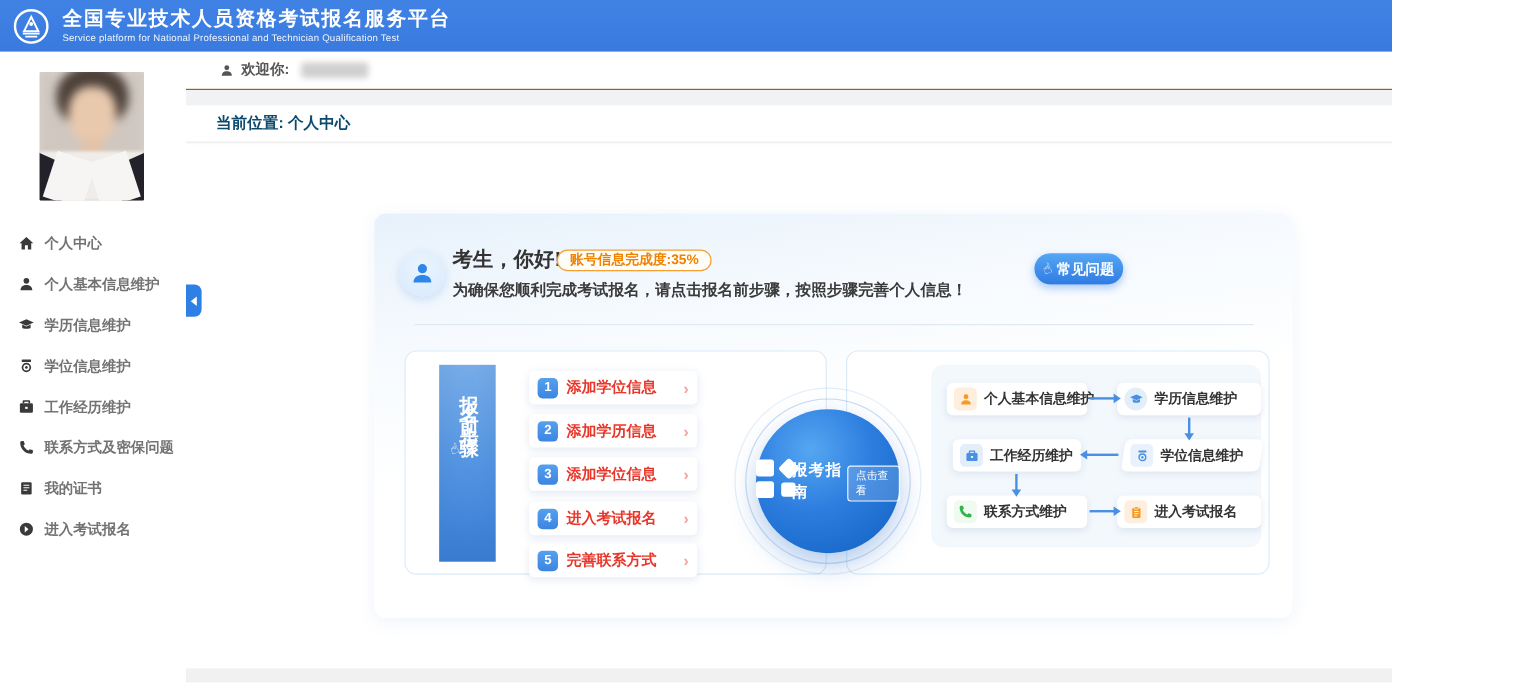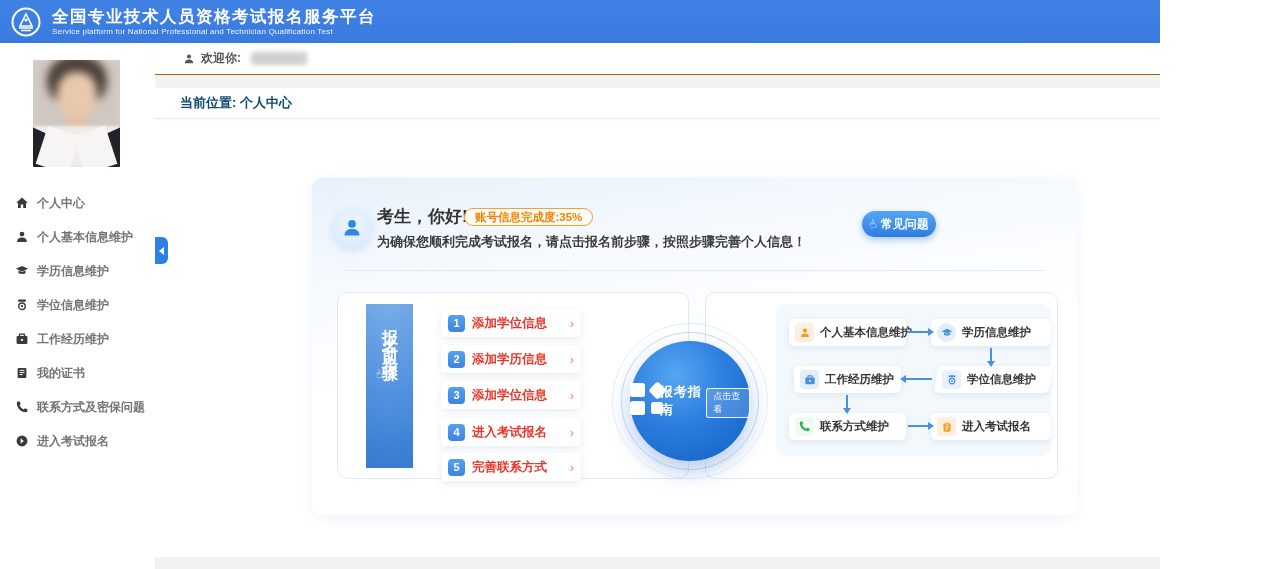--- a/index.html
+++ b/index.html
@@ -212,31 +212,31 @@
       </li>
       <li>
         <svg width="14" height="14" viewBox="0 0 16 16" fill="currentColor">
             <path d="M6 4.6 V3.2 H10 V4.6 H11.6 V3 C11.6 2.2 11 1.8 10.4 1.8 H5.6 C5 1.8 4.4 2.2 4.4 3 V4.6 Z"></path>
             <rect x="1.8" y="4.6" width="12.4" height="9" rx="1.2"></rect>
             <rect x="6.8" y="8" width="2.4" height="2" fill="#fff"></rect>
           </svg>
         <span>工作经历维护</span>
       </li>
       <li>
+        <svg width="14" height="14" viewBox="0 0 16 16" fill="currentColor">
+            <path d="M3.6 1.8 C2.8 1.8 2.1 2.5 2.1 3.4 C2.1 9.3 6.7 13.9 12.6 13.9 C13.5 13.9 14.2 13.2 14.2 12.4 L14.2 10.5 L11.3 9.5 L10.1 10.8 C8 9.9 5.9 7.8 5.2 5.9 L6.5 4.7 L5.4 1.8 Z"></path>
+          </svg>
+        <span>联系方式及密保问题</span>
+      </li>
+      <li>
         <svg width="14" height="14" viewBox="0 0 16 16">
             <rect x="3" y="2.2" width="10" height="11.6" rx="1.2" fill="currentColor"></rect>
             <path d="M5.2 5 H10.8 M5.2 7.4 H10.8 M5.2 9.8 H8.8" stroke="#fff" stroke-width="1.1"></path>
           </svg>
         <span>我的证书</span>
-      </li>
-      <li>
-        <svg width="14" height="14" viewBox="0 0 16 16" fill="currentColor">
-            <path d="M3.6 1.8 C2.8 1.8 2.1 2.5 2.1 3.4 C2.1 9.3 6.7 13.9 12.6 13.9 C13.5 13.9 14.2 13.2 14.2 12.4 L14.2 10.5 L11.3 9.5 L10.1 10.8 C8 9.9 5.9 7.8 5.2 5.9 L6.5 4.7 L5.4 1.8 Z"></path>
-          </svg>
-        <span>联系方式及密保问题</span>
       </li>
       <li>
         <svg width="14" height="14" viewBox="0 0 16 16">
             <circle cx="8" cy="8" r="6.2" fill="currentColor"></circle>
             <path d="M6.4 4.9 L10 8 L6.4 11.1 Z" fill="#fff"></path>
           </svg>
         <span>进入考试报名</span>
       </li>
     </ul>
   </aside>

